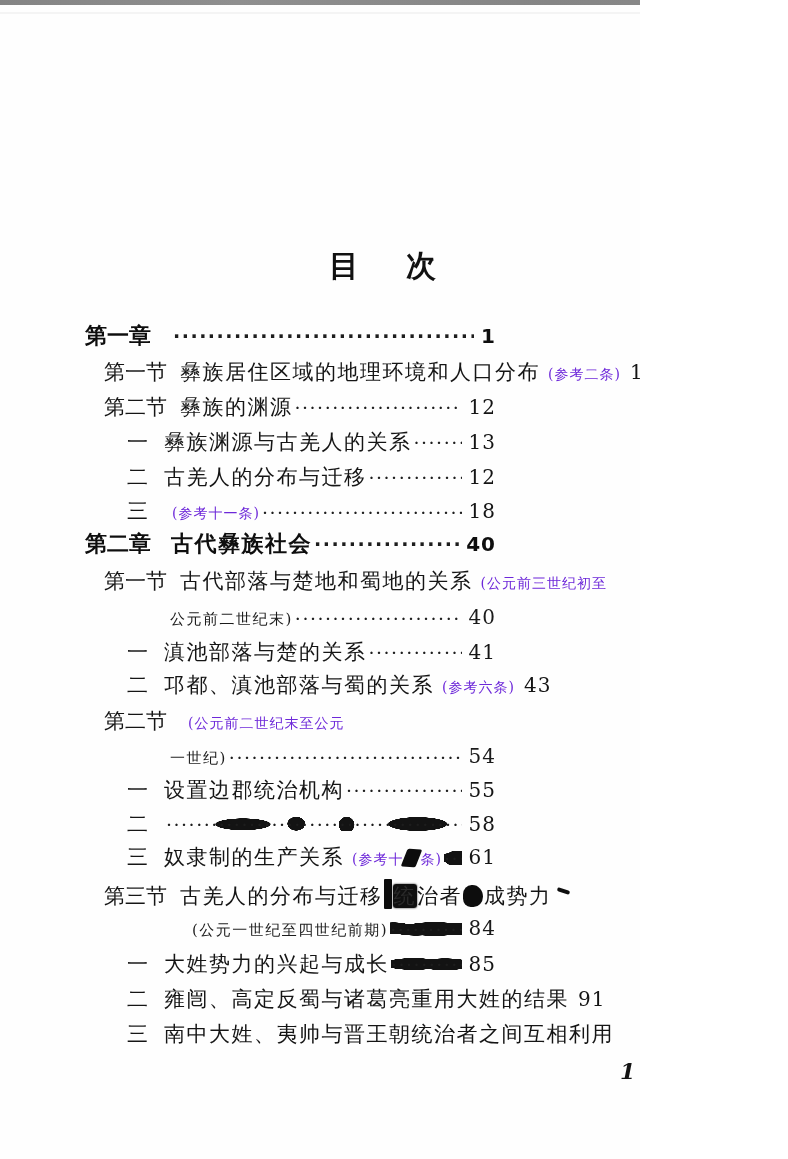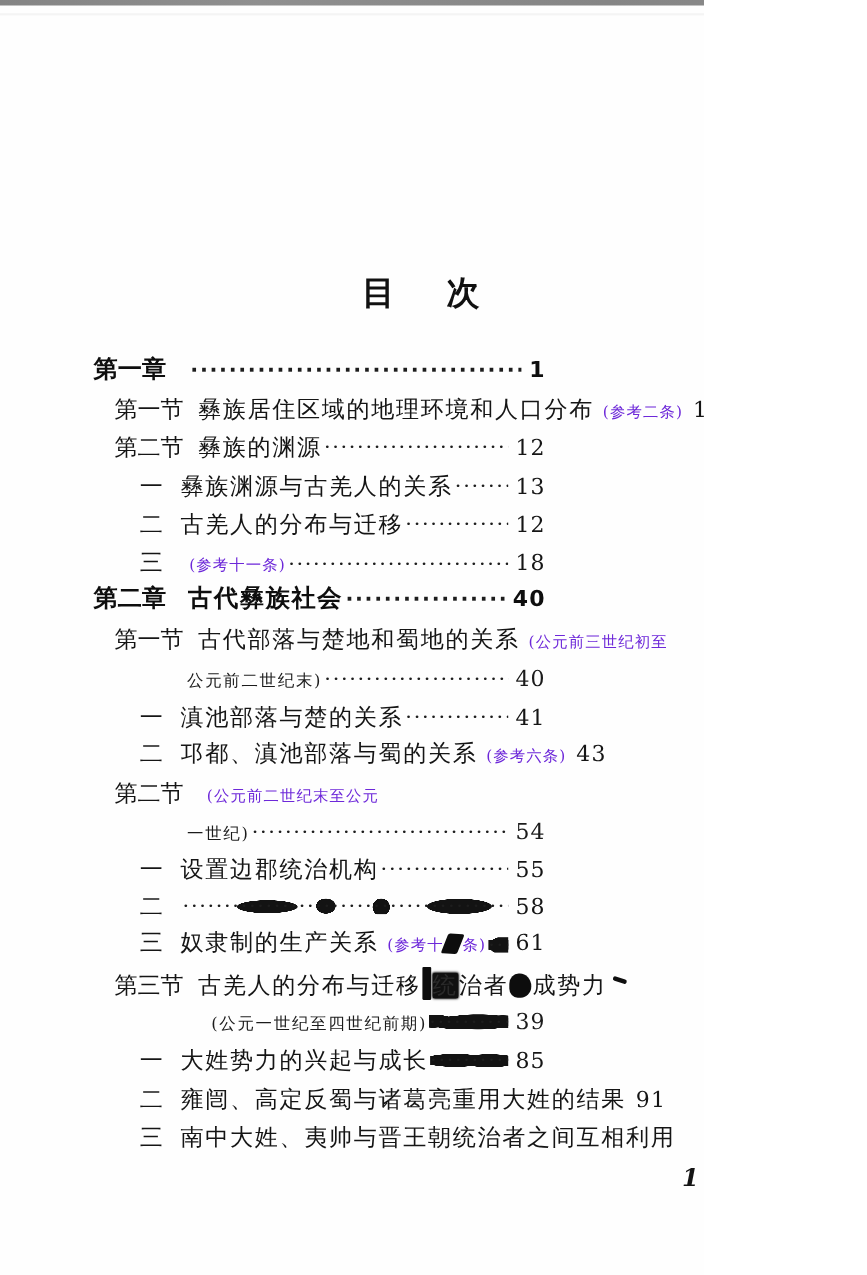--- a/index.html
+++ b/index.html
@@ -201,21 +201,21 @@
   </div>
 
   <div class="row section" style="top:879px">
     <span class="num">第三节</span>
     <span class="tt"><span>古羌人的分布与迁移</span><span class="bar-blot"></span><span class="smeared">统</span><span>治者</span><span class="round-blot"></span><span>成势力</span><span class="tick-blot"></span></span>
   </div>
 
   <div class="row cont2" style="top:914px">
     <span class="tt">(公元一世纪至四世纪前期)</span>
     <span class="leader sm3">························································································································</span>
-    <span class="pg">39</span>
+    <span class="pg">84</span>
   </div>
 
   <div class="row item" style="top:950px">
     <span class="num">一</span>
     <span class="tt">大姓势力的兴起与成长</span>
     <span class="leader sm4">························································································································</span>
     <span class="pg">85</span>
   </div>
 
   <div class="row item" style="top:985px">

